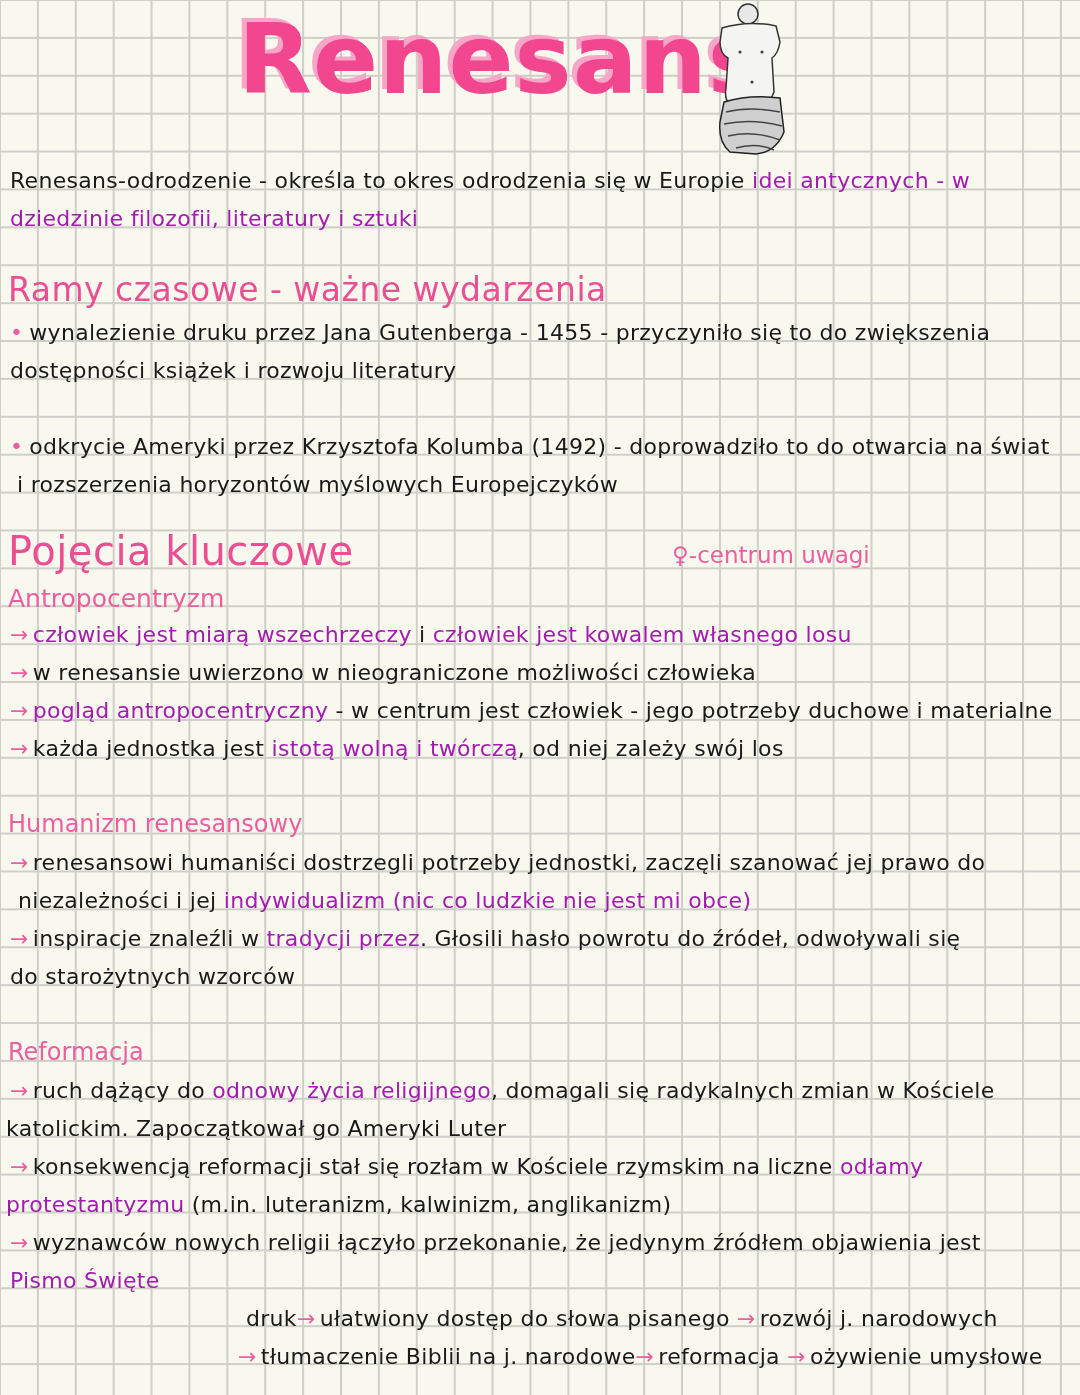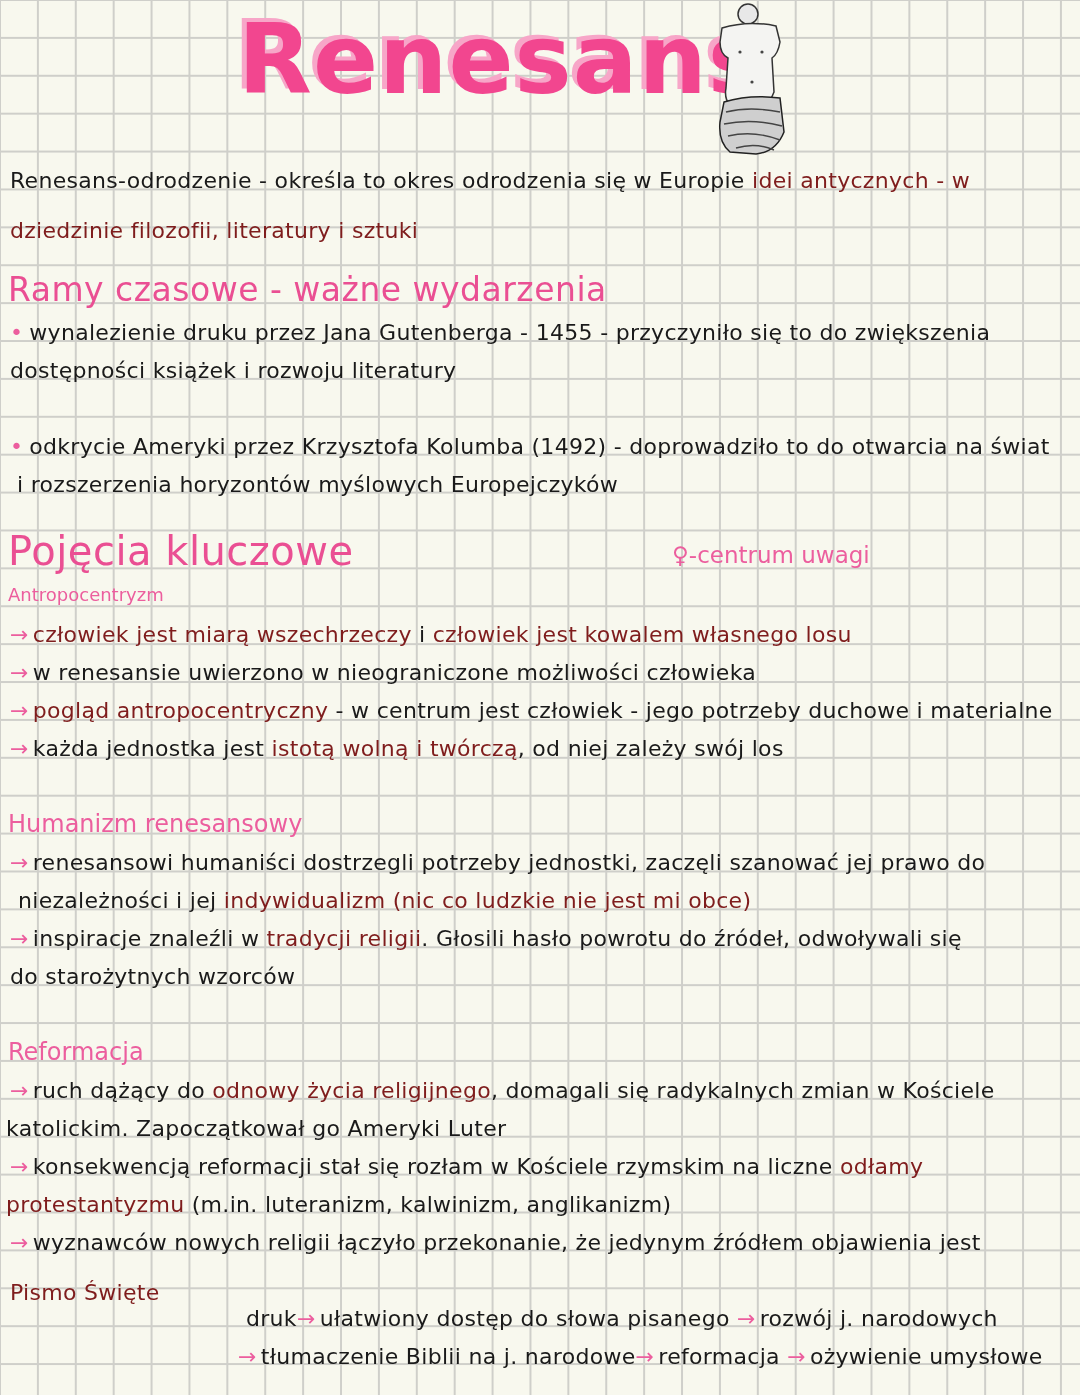--- a/index.html
+++ b/index.html
@@ -44,21 +44,21 @@
     }
 
     .line {
       position: absolute;
       left: 10px;
       font-size: 22px;
       white-space: nowrap;
       line-height: 30px;
       letter-spacing: 0.3px;
     }
-    .pink { color: #7f1d1d; margin-top: 12px; }
+    .pink { color: #a21caf; }
     .heading {
       position: absolute;
       left: 8px;
       color: #ea4f93;
       font-size: 33px;
       white-space: nowrap;
       letter-spacing: 0.5px;
     }
     .heading.big { font-size: 40px; }
     .subhead {
@@ -109,21 +109,21 @@
   <div class="line" style="top:356px;">dostępności książek i rozwoju literatury</div>
 
   <div class="line" style="top:432px;">
     <span class="bullet">•</span><span>odkrycie Ameryki przez Krzysztofa Kolumba (1492) - doprowadziło to do otwarcia na świat</span>
   </div>
   <div class="line" style="top:470px;margin-left:7px;">i rozszerzenia horyzontów myślowych Europejczyków</div>
 
   <div class="heading big" style="top:528px;">Pojęcia kluczowe</div>
   <div class="note">♀-centrum uwagi</div>
 
-  <div class="subhead" style="top:584px;font-size:18px;">Antropocentryzm</div>
+  <div class="subhead" style="top:584px;font-size:25px;">Antropocentryzm</div>
 
   <div class="line" style="top:620px;">
     <span class="arrow">→</span><span class="pink">człowiek jest miarą wszechrzeczy</span><span> i </span><span class="pink">człowiek jest kowalem własnego losu</span>
   </div>
   <div class="line" style="top:658px;text-align:right;">
     <span class="arrow">→</span><span>w renesansie uwierzono w nieograniczone możliwości człowieka</span>
   </div>
   <div class="line" style="top:696px;">
     <span class="arrow">→</span><span class="pink">pogląd antropocentryczny</span><span> - w centrum jest człowiek - jego potrzeby duchowe i materialne</span>
   </div>
@@ -132,21 +132,21 @@
   </div>
 
   <div class="subhead" style="top:810px;">Humanizm renesansowy</div>
   <div class="line" style="top:848px;">
     <span class="arrow">→</span><span>renesansowi humaniści dostrzegli potrzeby jednostki, zaczęli szanować jej prawo do</span>
   </div>
   <div class="line" style="top:886px;left:18px;">
     <span>niezależności i jej </span><span class="pink">indywidualizm (nic co ludzkie nie jest mi obce)</span>
   </div>
   <div class="line" style="top:924px;">
-    <span class="arrow">→</span><span>inspiracje znaleźli w </span><span class="pink">tradycji religii</span><span>. Głosili hasło powrotu do źródeł, odwoływali się</span>
+    <span class="arrow">→</span><span>inspiracje znaleźli w </span><span class="pink">tradycji przez</span><span>. Głosili hasło powrotu do źródeł, odwoływali się</span>
   </div>
   <div class="line" style="top:962px;">do starożytnych wzorców</div>
 
   <div class="subhead" style="top:1038px;">Reformacja</div>
   <div class="line" style="top:1076px;">
     <span class="arrow">→</span><span>ruch dążący do </span><span class="pink">odnowy życia religijnego</span><span>, domagali się radykalnych zmian w Kościele</span>
   </div>
   <div class="line" style="top:1114px;left:6px;">katolickim. Zapoczątkował go Ameryki Luter</div>
 
   <div class="line" style="top:1152px;">

